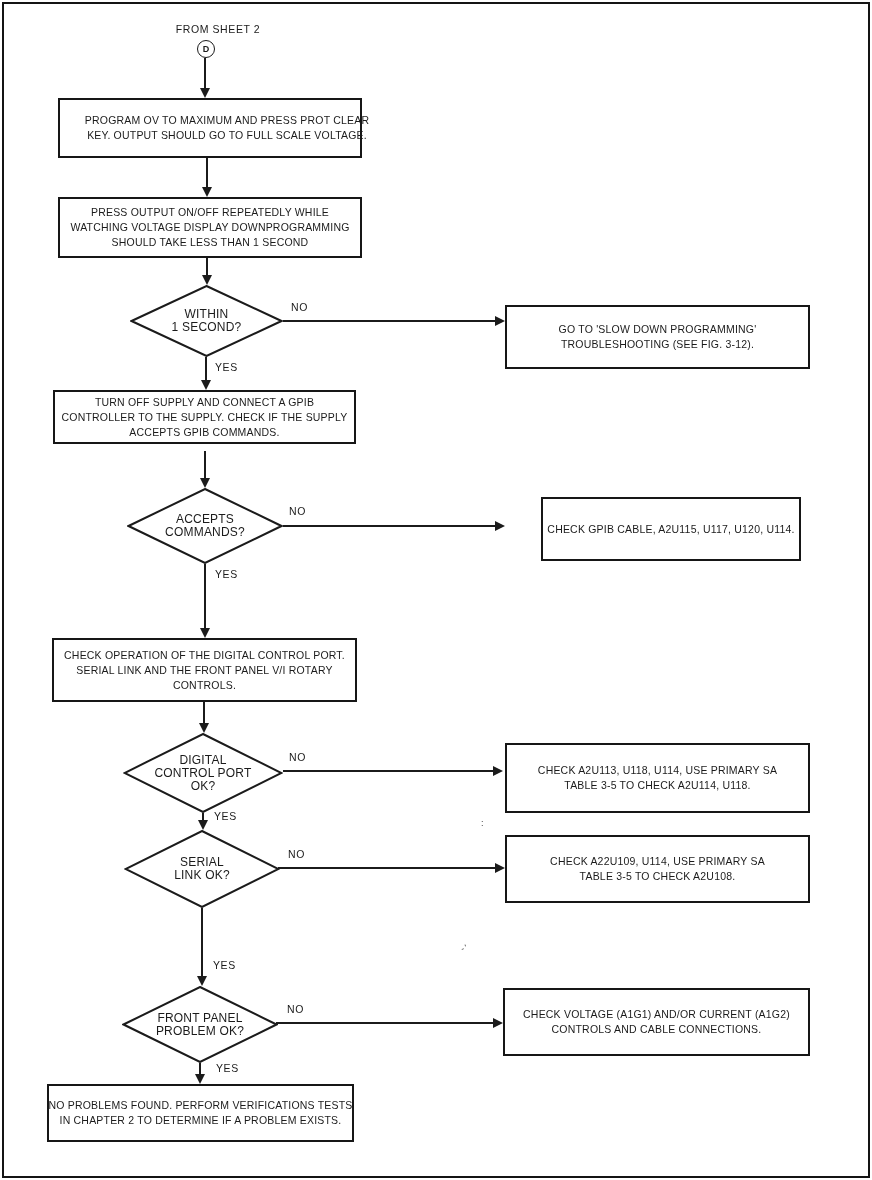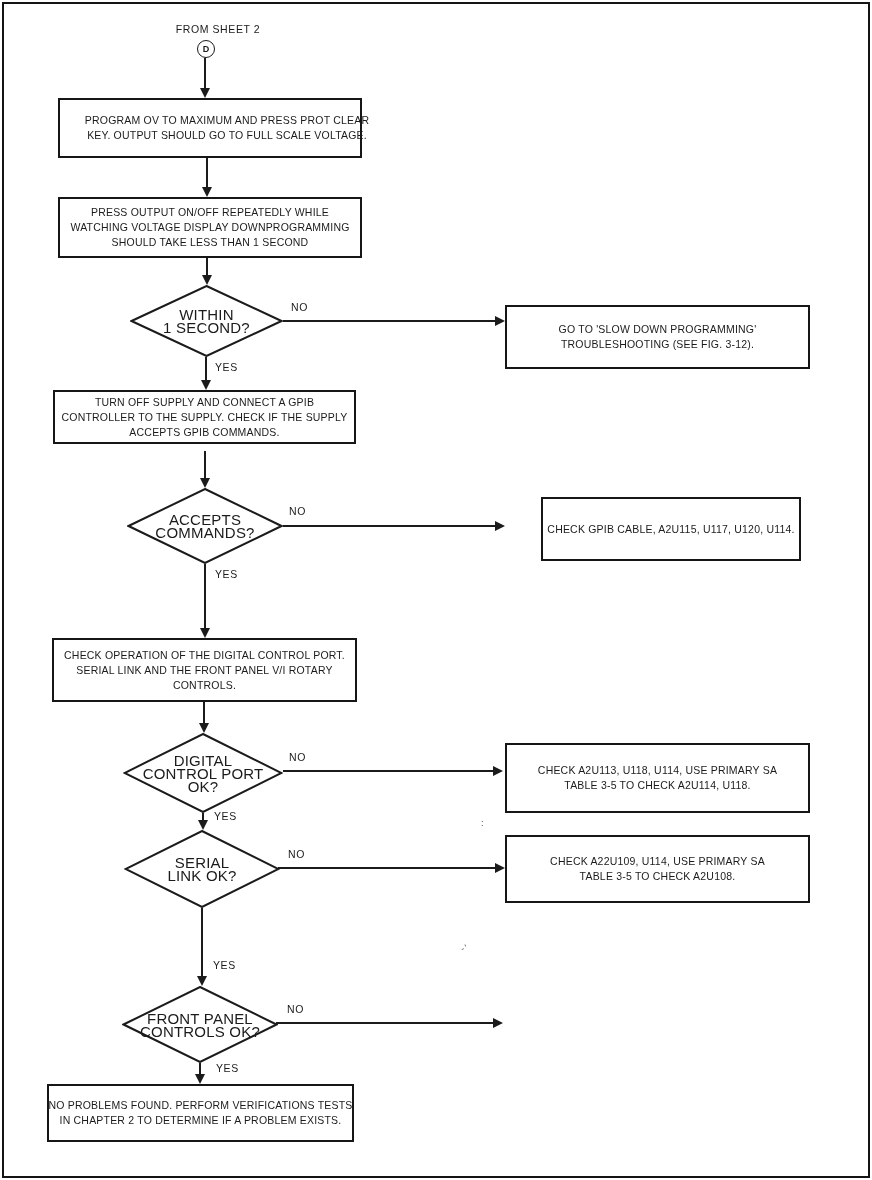--- a/index.html
+++ b/index.html
@@ -14,21 +14,21 @@
     position:absolute;border:2.5px solid #161616;background:#fff;
     display:flex;flex-direction:column;align-items:center;justify-content:center;
     text-align:center;font-size:10.5px;line-height:15px;letter-spacing:.2px;padding:2px;box-sizing:border-box;
   }
   .pbox span{white-space:nowrap;}
   .dia{position:absolute;}
   .dia svg{position:absolute;left:0;top:0;}
   .dtxt{
     position:absolute;left:0;top:0;right:0;bottom:0;
     display:flex;flex-direction:column;align-items:center;justify-content:center;
-    text-align:center;font-size:15px;line-height:13px;letter-spacing:.2px;
+    text-align:center;font-size:12px;line-height:13px;letter-spacing:.2px;
   }
   .dtxt span{white-space:nowrap;}
   .vl{position:absolute;width:2px;background:#1b1b1b;}
   .hl{position:absolute;height:2px;background:#1b1b1b;}
   .ad{position:absolute;width:0;height:0;border-left:5px solid transparent;border-right:5px solid transparent;border-top:10px solid #1b1b1b;}
   .ar{position:absolute;width:0;height:0;border-top:5px solid transparent;border-bottom:5px solid transparent;border-left:10px solid #1b1b1b;}
   .circ{
     position:absolute;width:16px;height:16px;border:1.6px solid #1b1b1b;border-radius:50%;
     display:flex;align-items:center;justify-content:center;font-size:9px;font-weight:bold;
   }
@@ -169,27 +169,31 @@
   <div class="vl" style="left:201px;top:908px;height:68px;"></div>
   <div class="lbl" style="left:213px;top:959px;">YES</div>
   <div class="ad" style="left:197px;top:976px;"></div>
 
   <div class="dia" style="left:122px;top:986px;width:156px;height:77px;">
     <svg width="156" height="77">
       <polygon points="78,1 154.5,38.5 78,76 1.5,38.5" fill="#ffffff" stroke="#1b1b1b" stroke-width="2"></polygon>
     </svg>
     <div class="dtxt">
       <span>FRONT PANEL</span>
-      <span>CONTROLS OK?</span>
+      <span>PROBLEM OK?</span>
     </div>
   </div>
   <div class="lbl" style="left:287px;top:1003px;">NO</div>
   <div class="hl" style="left:276px;top:1022px;width:219px;"></div>
   <div class="ar" style="left:493px;top:1018px;"></div>
 
+  <div class="pbox" style="left:503px;top:988px;width:307px;height:68px;">
+    <span>CHECK VOLTAGE (A1G1) AND/OR CURRENT (A1G2)</span>
+    <span>CONTROLS AND CABLE CONNECTIONS.</span>
+  </div>
 
   <div class="lbl" style="left:216px;top:1062px;">YES</div>
   <div class="vl" style="left:199px;top:1063px;height:11px;"></div>
   <div class="ad" style="left:195px;top:1074px;"></div>
 
   <div class="pbox" style="left:47px;top:1084px;width:307px;height:58px;">
     <span>NO PROBLEMS FOUND. PERFORM VERIFICATIONS TESTS</span>
     <span>IN CHAPTER 2 TO DETERMINE IF A PROBLEM EXISTS.</span>
   </div>
 

